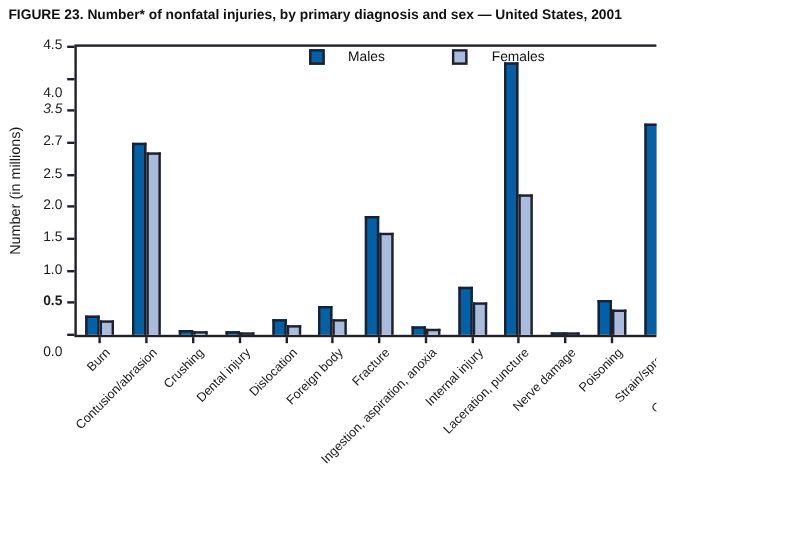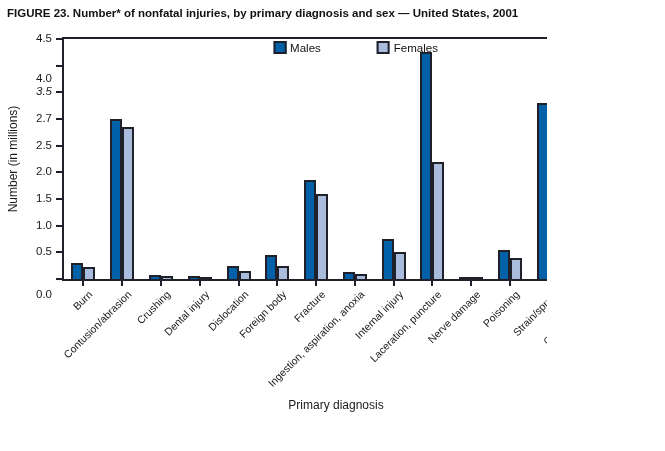--- a/index.html
+++ b/index.html
@@ -12,21 +12,21 @@
     font-size:11.5px; font-weight:700; color:#111;
   }
   .plot {
     position:absolute; left:62px; top:37px; width:547px; height:244px;
     border:2px solid #20202A; box-sizing:border-box; background:#fff;
   }
   .legend {
     position:absolute; top:2px; left:50%; transform:translateX(-50%);
     display:flex; gap:16px; align-items:center; z-index:5;
   }
-  .legend-item { display:flex; align-items:center; gap:4px; font-size:11.5px; color:#111;padding-left:40px; }
+  .legend-item { display:flex; align-items:center; gap:20px; font-size:11.5px; color:#111;padding-left:40px; }
   .legend-swatch { width:9px; height:9px; border:2px solid #20202A; display:inline-block; }
   .bar-group {
     position:absolute; bottom:0; height:100%;
     display:flex; align-items:flex-end; justify-content:center;
   }
   .bar { box-sizing:border-box; width:12px; border:2px solid #20202A; border-bottom:none; }
   .ytick { position:absolute; width:6px; height:2px; background:#20202A; }
   .ytick-label { position:absolute; width:30px; text-align:right; font-size:11.5px; color:#1a1a1a; }
   .xtick { position:absolute; width:2px; height:5px; background:#20202A; }
   .xlabel {
@@ -119,21 +119,21 @@
           <div class="bar" style="height: 77px; background: rgb(0, 97, 168);"></div>
           <div class="bar" style="height: 67px; background: rgb(170, 188, 222);"></div>
         </div>
       </div>
   </div>
 
   <div id="yaxis">
       <div class="ytick" style="left: 56px; top: 278px;"></div>
       <div class="ytick-label" style="left: 22px; top: 288px;">0.0</div>
       <div class="ytick" style="left: 56px; top: 251.333px;"></div>
-      <div class="ytick-label" style="left: 22px; top: 245.333px;">0.5</div>
+      <div class="ytick-label" style="left: 22px; top: 245.333px; font-weight: bold;">0.5</div>
       <div class="ytick" style="left: 56px; top: 224.667px;"></div>
       <div class="ytick-label" style="left: 22px; top: 218.667px;">1.0</div>
       <div class="ytick" style="left: 56px; top: 198px;"></div>
       <div class="ytick-label" style="left: 22px; top: 192px;">1.5</div>
       <div class="ytick" style="left: 56px; top: 171.333px;"></div>
       <div class="ytick-label" style="left: 22px; top: 165.333px;">2.0</div>
       <div class="ytick" style="left: 56px; top: 144.667px;"></div>
       <div class="ytick-label" style="left: 22px; top: 138.667px;">2.5</div>
       <div class="ytick" style="left: 56px; top: 118px;"></div>
       <div class="ytick-label" style="left: 22px; top: 112px;">2.7</div>
@@ -168,14 +168,13 @@
       <div class="xtick" style="left: 470.25px; top: 281px;"></div>
       <div class="xlabel" style="left: 304.25px; top: 288px;">Nerve damage</div>
       <div class="xtick" style="left: 509.036px; top: 281px;"></div>
       <div class="xlabel" style="left: 343.036px; top: 288px;">Poisoning</div>
       <div class="xtick" style="left: 547.821px; top: 281px;"></div>
       <div class="xlabel" style="left: 381.821px; top: 288px;">Strain/sprain</div>
       <div class="xtick" style="left: 586.607px; top: 281px;"></div>
       <div class="xlabel" style="left: 420.607px; top: 288px;">Other/unknown</div>
     </div>
 
-  <div class="xtitle">Primary diagnosis</div>
 </div>
 
 </body></html>

